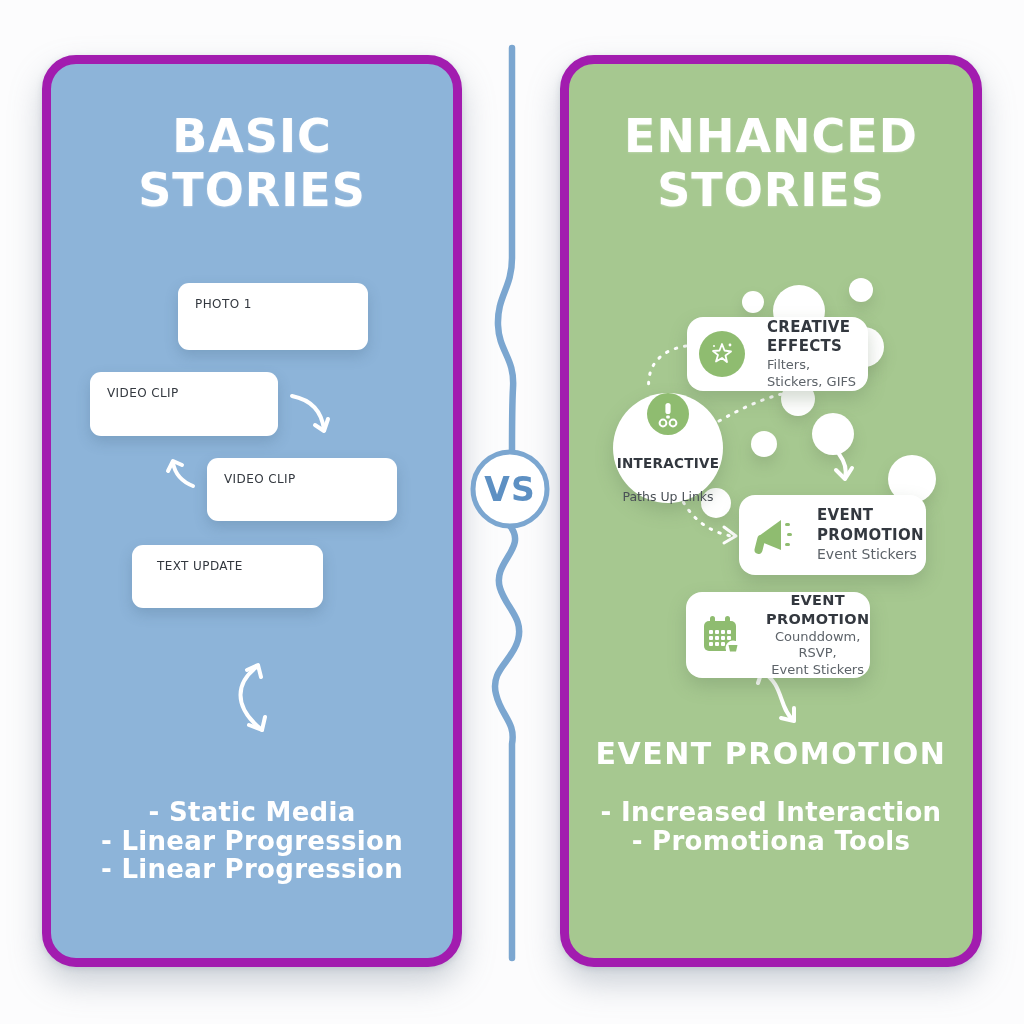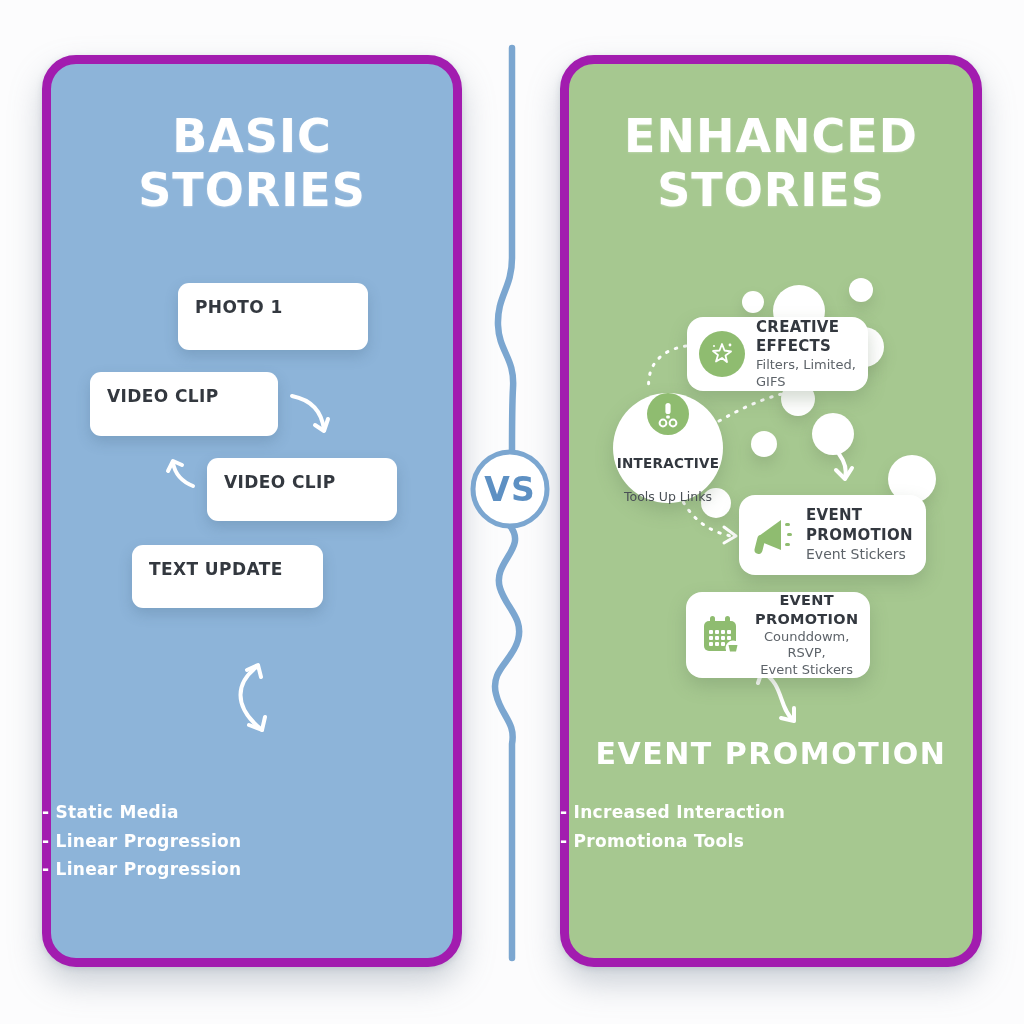--- a/index.html
+++ b/index.html
@@ -26,39 +26,39 @@
     line-height:1.17;letter-spacing:1px;text-shadow:0 1px 2px rgba(255,255,255,.25);
   }
   .panel-left .panel-title{max-width:330px;}
   .panel-right .panel-title{max-width:350px;}
 
   .wcard{
     position:absolute;background:#ffffff;border-radius:11px;
     box-shadow:0 6px 14px rgba(55,85,115,.22);z-index:3;
   }
   .wcard .lbl{
-    display:block;padding:14px 0 0 17px;font-size:17px;font-weight:bold;
+    display:block;padding:14px 0 0 17px;font-size:12px;font-weight:normal;
     color:var(--cardtitle);letter-spacing:.4px;
   }
   .bullets{
-    position:absolute;left:0;right:0;text-align:left;color:#ffffff;
-    font-weight:bold;font-size:17px;line-height:28.5px;letter-spacing:.3px;
+    position:absolute;left:0;right:0;text-align:center;color:#ffffff;
+    font-weight:bold;font-size:26px;line-height:28.5px;letter-spacing:.3px;
   }
   .svg-abs{position:absolute;z-index:2;}
   .arrow{stroke:#ffffff;stroke-width:4;fill:none;stroke-linecap:round;stroke-linejoin:round;}
   .dash{stroke:#ffffff;stroke-width:3;fill:none;stroke-linecap:round;stroke-dasharray:1.5 8;}
   .solid{stroke:#ffffff;stroke-width:3;fill:none;stroke-linecap:round;stroke-linejoin:round;}
 
   .bubble{position:absolute;background:#ffffff;border-radius:50%;z-index:2;
     box-shadow:0 8px 14px rgba(100,120,85,.22);}
 
   .gcard{
     position:absolute;background:#ffffff;border-radius:16px;z-index:3;
     box-shadow:0 8px 18px rgba(95,120,85,.28);
-    display:flex;align-items:center;padding:0 12px;gap:11px;
+    display:flex;align-items:center;padding:0 12px;gap:22px;
   }
   .gcard .txt{display:flex;flex-direction:column;}
   .gcard .t{font-size:15px;font-weight:bold;color:var(--cardtitle);letter-spacing:.3px;line-height:1.3;}
   .gcard .s{font-size:13px;color:var(--cardsub);line-height:1.3;}
   .icon-circle{
     width:46px;height:46px;border-radius:50%;background:var(--accent);
     display:flex;align-items:center;justify-content:center;flex:0 0 auto;
   }
   .int-circle{
     position:absolute;left:613px;top:393px;width:110px;height:110px;z-index:4;
@@ -82,21 +82,21 @@
 
 <div class="wcard" style="left:178px;top:283px;width:190px;height:67px;">
   <span class="lbl">PHOTO 1</span>
 </div>
 <div class="wcard" style="left:90px;top:372px;width:188px;height:64px;">
   <span class="lbl">VIDEO CLIP</span>
 </div>
 <div class="wcard" style="left:207px;top:458px;width:190px;height:63px;">
   <span class="lbl">VIDEO CLIP</span>
 </div>
-<div class="wcard" style="left:132px;top:545px;width:191px;height:63px;">
+<div class="wcard" style="left:132px;top:545px;width:191px;height:63px;padding-left:8px;">
   <span class="lbl">TEXT UPDATE</span>
 </div>
 
 <svg class="svg-abs" style="left:288px;top:390px;" width="46" height="50">
   <path class="arrow" d="M4,6 C24,10 34,22 36,40"></path>
   <path class="arrow" d="M27,35 L36,41 L40,29"></path>
 </svg>
 <svg class="svg-abs" style="left:165px;top:456px;" width="34" height="36">
   <path class="arrow" d="M28,30 C18,26 10,18 8,7"></path>
   <path class="arrow" d="M3,15 L8,5 L17,9"></path>
@@ -144,35 +144,35 @@
 <div class="gcard" style="left:687px;top:317px;width:181px;height:74px;">
   <div class="icon-circle">
     <svg width="30" height="30" viewBox="0 0 30 30">
       <path d="M15,5 L17.5,11.5 L24,12.5 L18.5,16.5 L20,23 L15,19 L9,22.5 L11,16 L6,12 L12.5,11.5 Z" fill="none" stroke="#ffffff" stroke-width="1.8" stroke-linejoin="round"></path>
       <circle cx="23" cy="6" r="1.4" fill="#ffffff"></circle>
       <circle cx="7" cy="7" r="1" fill="#ffffff"></circle>
     </svg>
   </div>
   <div class="txt">
     <span class="t">CREATIVE EFFECTS</span>
-    <span class="s">Filters, Limited, GIFS</span>
+    <span class="s">Filters, Stickers, GIFS</span>
   </div>
 </div>
 
 <div class="int-circle">
   <div class="icon-circle" style="width:42px;height:42px;margin-bottom:2px;">
     <svg width="28" height="28" viewBox="0 0 28 28">
       <rect x="11.4" y="3" width="5.2" height="11" rx="2.6" fill="#ffffff"></rect>
       <rect x="12.2" y="15.5" width="3.6" height="3" rx="1" fill="#ffffff"></rect>
       <circle cx="9" cy="23" r="3.4" fill="none" stroke="#ffffff" stroke-width="2"></circle>
       <circle cx="19" cy="23" r="3.4" fill="none" stroke="#ffffff" stroke-width="2"></circle>
     </svg>
   </div>
   <span class="t">INTERACTIVE</span>
-  <span class="s">Tools Up Links</span>
+  <span class="s">Paths Up Links</span>
 </div>
 
 <svg class="svg-abs" style="left:830px;top:450px;z-index:3;" width="28" height="36">
   <path class="arrow" d="M9,4 C15,12 17,20 15,28"></path>
   <path class="arrow" d="M6,20 L15,29 L22,18"></path>
 </svg>
 
 <div class="gcard" style="left:739px;top:495px;width:187px;height:80px;z-index:4;">
   <svg width="44" height="46" viewBox="0 0 44 46" style="flex:0 0 auto;">
     <polygon points="8,24 30,8 30,38 8,29" fill="#8fbc70"></polygon>

